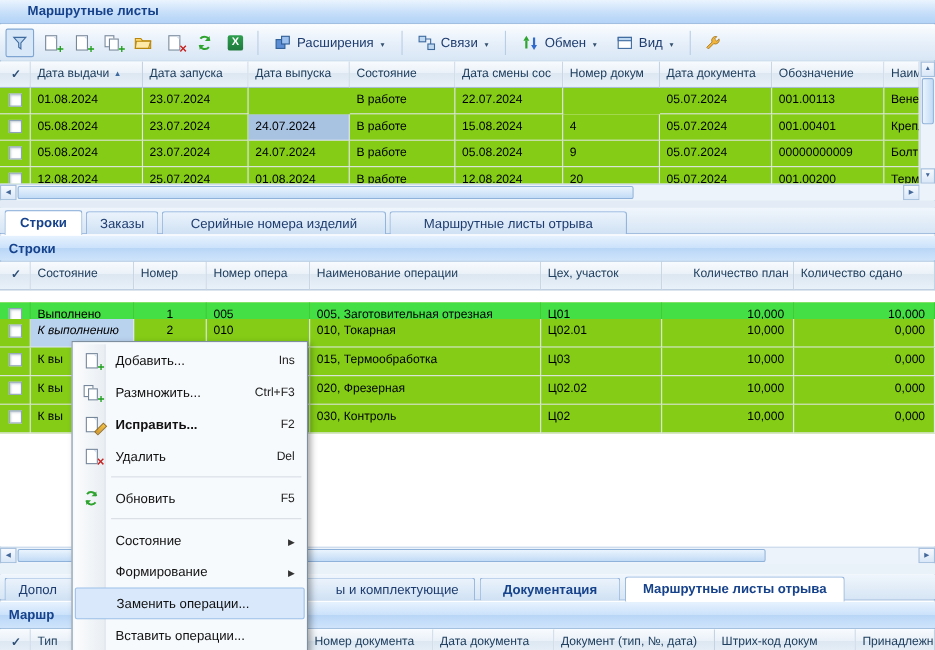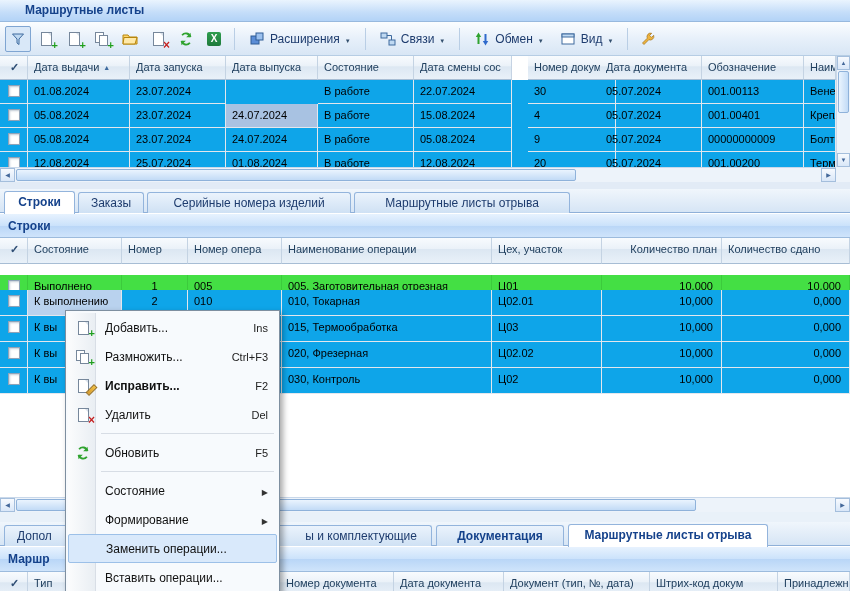--- a/index.html
+++ b/index.html
@@ -40,39 +40,39 @@
     color:#fff;font-weight:bold;font-size:10px;line-height:14px;text-align:center;}
   .iconbox{position:relative;width:16px;height:16px;display:flex;align-items:center;justify-content:center;}
 
   
   .gridwrap{position:absolute;background:#fff;overflow:hidden;}
   .ghead{position:absolute;left:0;right:0;top:0;}
   .hcell{position:absolute;top:0;bottom:0;padding:5px 4px 0 6px;box-sizing:border-box;
     border-right:1px solid #C4D3E3;border-bottom:1px solid #A7BDD4;
     background:linear-gradient(180deg,#F8FBFE 0%,#EAF1F8 45%,#DCE7F2 46%,#E9F1F9 100%);
     white-space:nowrap;overflow:hidden;color:#21405F;}
-  .grow{position:absolute;left:0;right:0;background:#0ea5e9;}
+  .grow{position:absolute;left:0;right:0;background:#84cc16;}
   .gcell{position:absolute;top:0;bottom:0;padding:5px 6px 0;box-sizing:border-box;
     border-right:1px solid #E3E7ED;border-bottom:1px solid #E3E7ED;
     white-space:nowrap;overflow:hidden;color:#000;}
   .cellcb{text-align:center;padding:5px 0 0;}
   .cb{display:inline-block;width:12px;height:12px;background:#fff;border:1px solid #8FA3B8;
     box-shadow:inset 1px 1px 2px rgba(120,140,160,.45);box-sizing:border-box;}
   .check-glyph::before{content:"✓";font-weight:bold;color:#2F4E74;}
   .sorticon::before{content:"▲";font-size:7px;color:#3E6A9E;margin-left:4px;position:relative;top:-1px;}
   .num{text-align:right;padding-right:8px;}
   .ctr{text-align:center;}
   .sel1{background:#A8C2E2;}
-  .sel2{background:#B9D2EE;}
+  .sel2{background:#B9D2EE;font-style:italic;}
   .done-row .gcell{background:#44DF44;border-right-color:#3CCB3C;border-bottom-color:#36C136;}
 
   
   .c1-0{left:0;width:28px;} .c1-1{left:28px;width:102px;} .c1-2{left:130px;width:96px;}
   .c1-3{left:226px;width:92px;} .c1-4{left:318px;width:96px;} .c1-5{left:414px;width:98px;}
-  .c1-6{left:528px;width:88px;} .c1-7{left:600px;width:102px;} .c1-8{left:702px;width:102px;}
+  .c1-6{left:512px;width:88px;} .c1-7{left:600px;width:102px;} .c1-8{left:702px;width:102px;}
   .c1-9{left:804px;width:32px;}
   
   .c2-0{left:0;width:28px;} .c2-1{left:28px;width:94px;} .c2-2{left:122px;width:66px;}
   .c2-3{left:188px;width:94px;} .c2-4{left:282px;width:210px;} .c2-5{left:492px;width:110px;}
   .c2-6{left:602px;width:120px;text-align:right;} .c2-7{left:722px;width:128px;}
   
   .c3-0{left:0;width:28px;} .c3-1{left:28px;width:252px;} .c3-2{left:280px;width:114px;}
   .c3-3{left:394px;width:110px;} .c3-4{left:504px;width:146px;} .c3-5{left:650px;width:128px;}
   .c3-6{left:778px;width:72px;}
 
@@ -240,21 +240,20 @@
       <div class="hcell c1-7">Дата документа</div>
       <div class="hcell c1-8">Обозначение</div>
       <div class="hcell c1-9">Наимен</div>
     </div>
     <div class="grow" style="top:24px;height:24px;">
       <div class="gcell c1-0 cellcb"><span class="cb"></span></div>
       <div class="gcell c1-1">01.08.2024</div>
       <div class="gcell c1-2">23.07.2024</div>
       <div class="gcell c1-4">В работе</div>
       <div class="gcell c1-5">22.07.2024</div>
-      <div class="gcell c1-6">30</div>
       <div class="gcell c1-7">05.07.2024</div>
       <div class="gcell c1-8">001.00113</div>
       <div class="gcell c1-9">Венец ч</div>
     </div>
     <div class="grow" style="top:48px;height:24px;">
       <div class="gcell c1-0 cellcb"><span class="cb"></span></div>
       <div class="gcell c1-1">05.08.2024</div>
       <div class="gcell c1-2">23.07.2024</div>
       <div class="gcell c1-3 sel1">24.07.2024</div>
       <div class="gcell c1-4">В работе</div>

